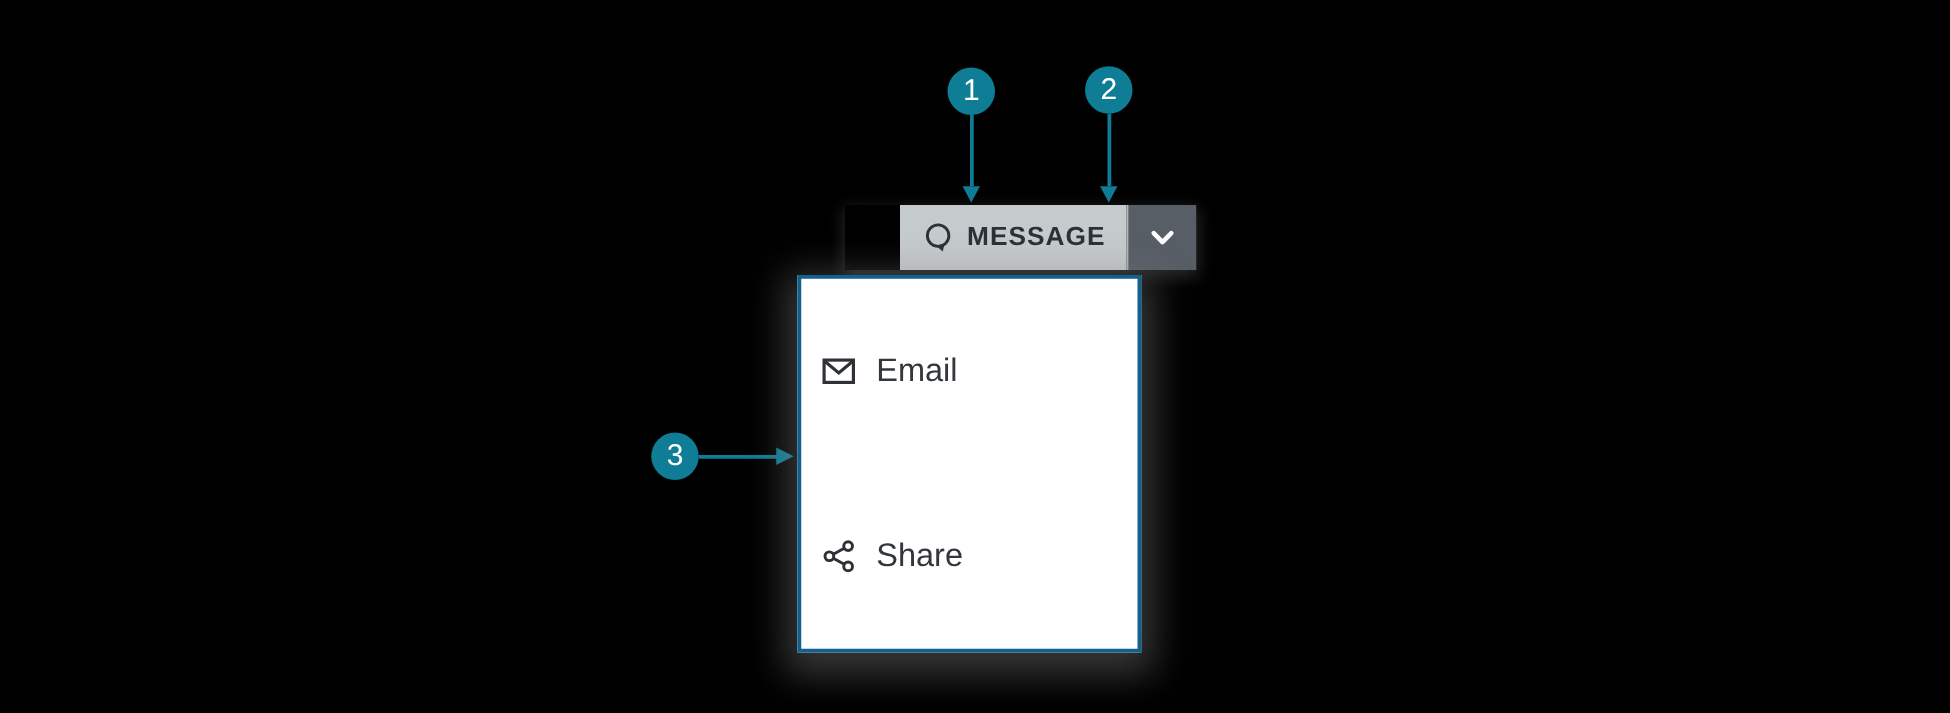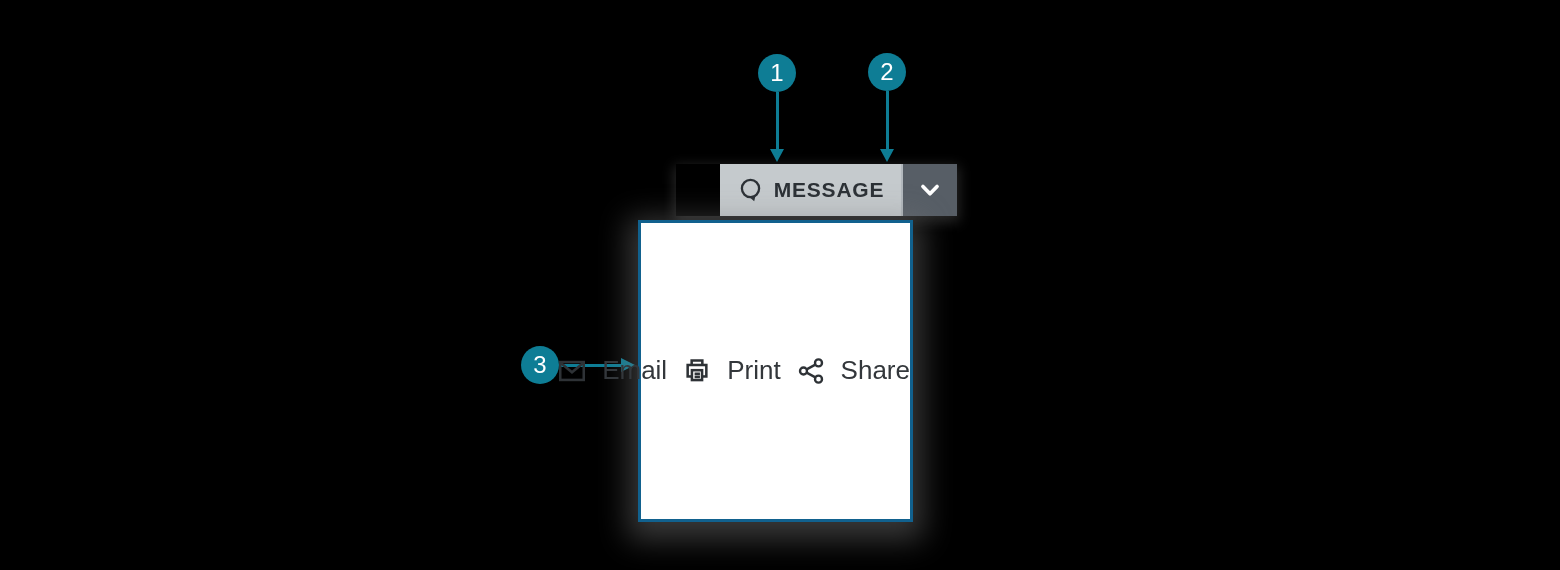--- a/index.html
+++ b/index.html
@@ -72,21 +72,21 @@
     left: 638px; top: 220px;
     width: 275px; height: 302px;
     box-sizing: border-box;
     background: var(--panel-bg, #fff);
     border: 3px solid var(--panel-border, #11618e);
     box-shadow: 0 8px 28px 10px rgba(125,125,125,0.45);
   }
   .menu {
     list-style: none; margin: 0; padding: 0;
     height: 100%;
-    display: flex; flex-direction: row; justify-content: flex-end;
+    display: flex; flex-direction: column; justify-content: flex-end;
   }
   .menu-item {
     flex: 1 1 25%;
     display: flex; align-items: center;
     padding-left: 14px;
     gap: 14px;
     cursor: pointer;
     color: var(--item-text, #33373b);
     font-size: 26px;
   }
@@ -144,31 +144,20 @@
         <span class="mi-icon">
           <svg width="32" height="32" viewBox="0 0 24 24" fill="none" stroke-width="1.9">
             <rect x="3.2" y="5.3" width="17.6" height="13.4"></rect>
             <path d="M3.6 6 L12 13 L20.4 6"></path>
           </svg>
         </span>
         <span class="mi-label">Email</span>
       </li>
 
 
-      <li class="menu-item">
-        <span class="mi-icon">
-          <svg width="32" height="32" viewBox="0 0 24 24" fill="none" stroke-width="1.9">
-            <path d="M8 7.5 V4.2 H16 V7.5"></path>
-            <rect x="5" y="7.5" width="14" height="8.6"></rect>
-            <rect x="8.2" y="11.4" width="7.6" height="7.4" fill="#ffffff"></rect>
-            <path d="M10.2 14 H14.2 M10.2 16.4 H14.2"></path>
-          </svg>
-        </span>
-        <span class="mi-label">Print</span>
-      </li>
 
       <li class="menu-item">
         <span class="mi-icon">
           <svg width="30" height="30" viewBox="0 0 24 24" fill="none" stroke-width="1.9">
             <circle cx="18" cy="5.5" r="2.8"></circle>
             <circle cx="6" cy="12" r="2.8"></circle>
             <circle cx="18" cy="18.5" r="2.8"></circle>
             <path d="M8.5 10.7 L15.5 6.9 M8.5 13.3 L15.5 17.1"></path>
           </svg>
         </span>

